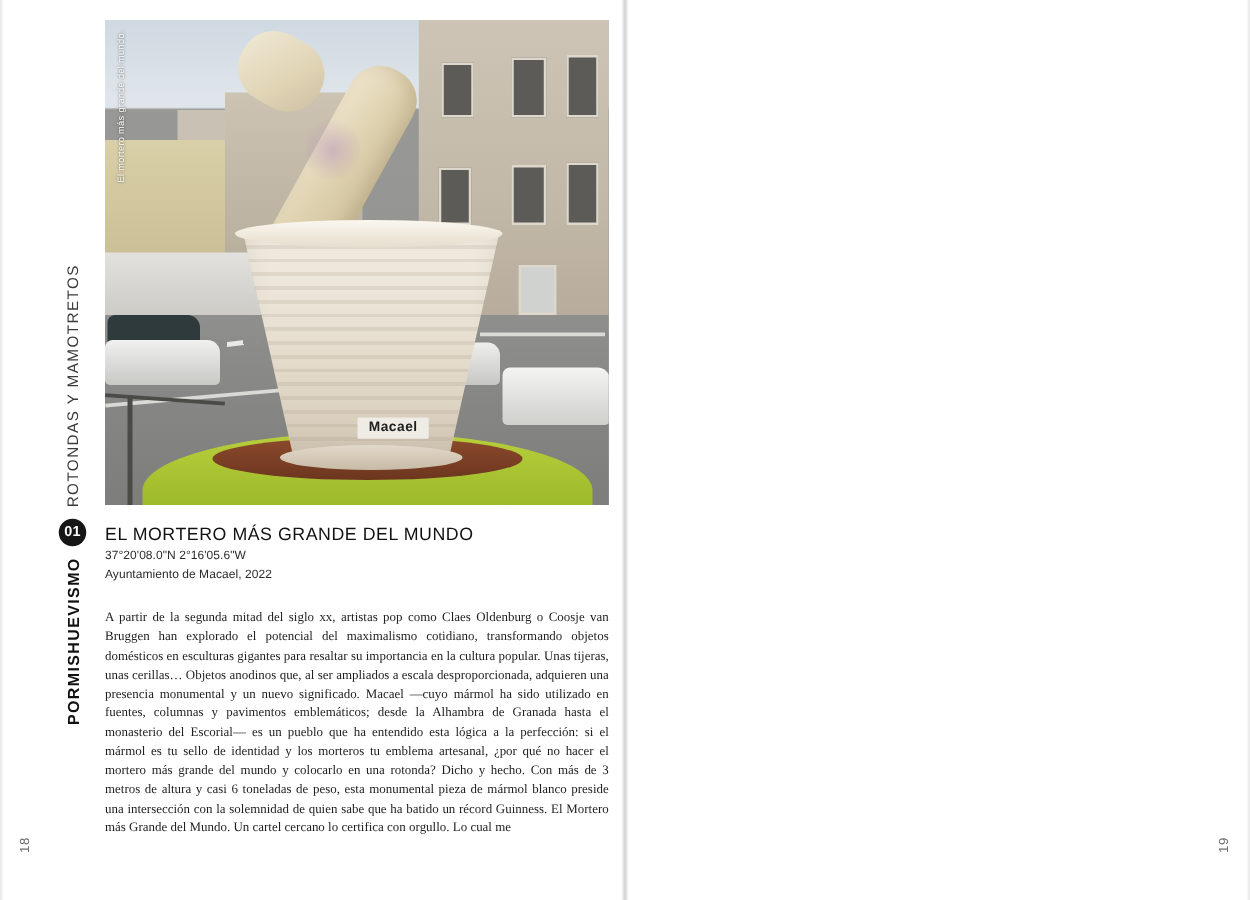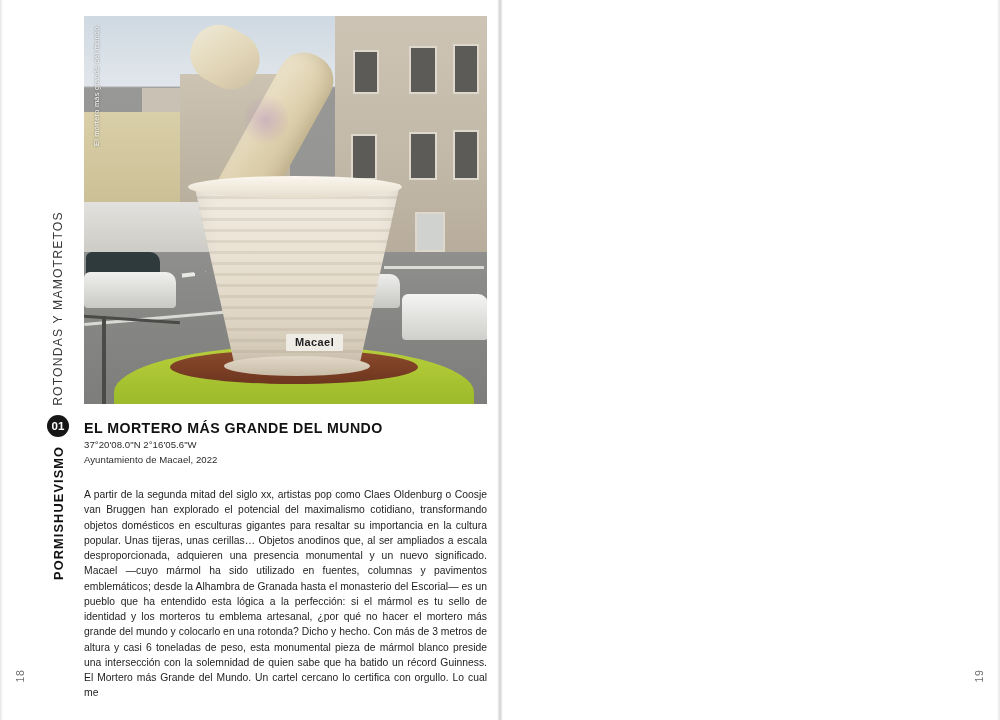--- a/index.html
+++ b/index.html
@@ -260,21 +260,21 @@
     white-space: nowrap;
     transform: rotate(-90deg);
     transform-origin: 0 0;
     translate: 6px 128px;
     text-shadow: 0 0 2px rgba(0,0,0,.65);
     z-index: 12;
   }
 
   
   .entry-title {
-    font-weight: 700;
+    font-weight: 400;
     font-size: 14.2px;
     letter-spacing: .45px;
     color: #121212;
     text-transform: uppercase;
     margin: 0;
     line-height: 1.15;
   }
   .meta {
     font-size: 9.6px;
     line-height: 1.52;
@@ -289,20 +289,21 @@
     left: 84px; top: 420px; width: 403px;
   }
 
   
   .body-col {
     font-size: 10.35px;
     line-height: 1.475;
     text-align: justify;
     color: #1d1d1d;
     letter-spacing: .01px;
+    font-family: Liberation Serif, serif;
   }
   .body-col p { margin: 0; text-indent: 0; }
   .col-left {
     position: absolute;
     left: 84px; top: 487px; width: 403px; height: 212px;
     overflow: hidden;
   }
 </style>
 </head>
 <body>

